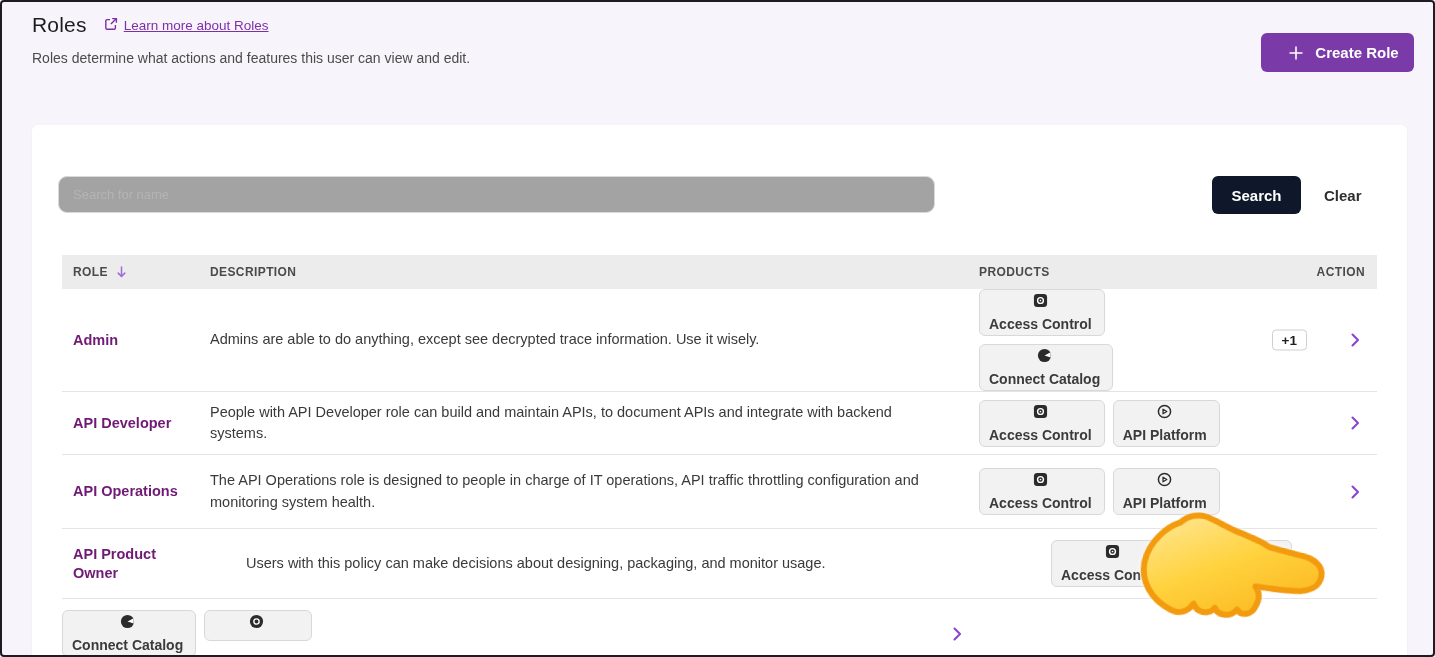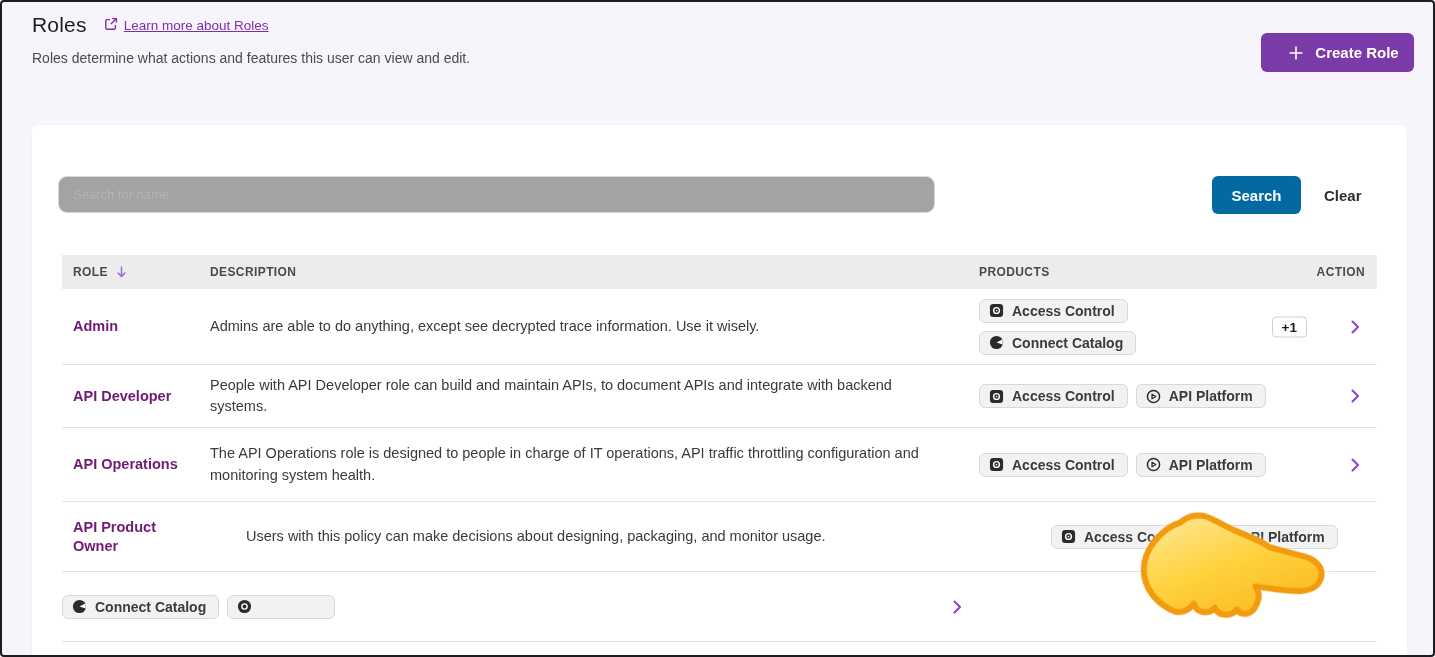--- a/index.html
+++ b/index.html
@@ -33,21 +33,21 @@
   }
 
   .search-input {
     position: absolute; left: 26px; top: 51px; width: 877px; height: 37px;
     border: 1px solid #d9d9d9; border-radius: 9px; padding: 0 14px;
     font-size: 13px; color: #333; font-family: inherit; background: #a3a3a3;
   }
   .search-input::placeholder { color: #b4b4b4; }
   .search-btn {
     position: absolute; left: 1180px; top: 51px; width: 89px; height: 38px;
-    background: #0369a1; color: #fff; border: none; border-radius: 6px;
+    background: #0f172a; color: #fff; border: none; border-radius: 6px;
     font-size: 15px; font-weight: bold; font-family: inherit; cursor: pointer;
   }
   .clear-btn {
     position: absolute; left: 1292px; top: 51px; height: 38px;
     background: none; border: none; font-size: 15px; font-weight: bold;
     color: #2e2e2e; font-family: inherit; cursor: pointer;
   }
 
   
   .table { position: absolute; left: 30px; top: 130px; width: 1315px; }
@@ -63,21 +63,21 @@
   .row.h3 { min-height: 70px; gap: 36px; } .row.h4 { min-height: 70px; }
   .role-name { font-size: 14.5px; font-weight: bold; color: #701a75; padding-right: 24px; word-break: break-word; line-height: 1.3; }
   .desc { font-size: 14.5px; color: #3a3a3a; padding-right: 42px; line-height: 1.45; }
 
   .products { position: relative; display: flex; align-items: flex-start; gap: 8px; }
   .products.stacked { flex-direction: column; }
   .chip {
     display: inline-flex; align-items: center; gap: 8px;
     background: #f2f2f2; border: 1px solid #d8d8d8; border-radius: 6px;
     padding: 3px 12px 3px 9px; font-size: 14px; font-weight: bold; color: #3b3b3b;
-    white-space: nowrap; line-height: 16px;
+    white-space: nowrap; line-height: 16px; flex-direction: column;
   }
   .chip .chip-icon { display: inline-flex; width: 15px; height: 15px; }
   .chip.blank { min-width: 108px; min-height: 24px; }
   .more-badge {
     position: absolute; right: 5px; top: 50%; transform: translateY(-50%);
     background: #fff; border: 1px solid #cfcfcf; border-radius: 4px;
     font-size: 13.5px; font-weight: bold; color: #1e1e1e; padding: 2px 9px;
   }
   .chevron { display: inline-flex; width: 20px; height: 20px; }
 

